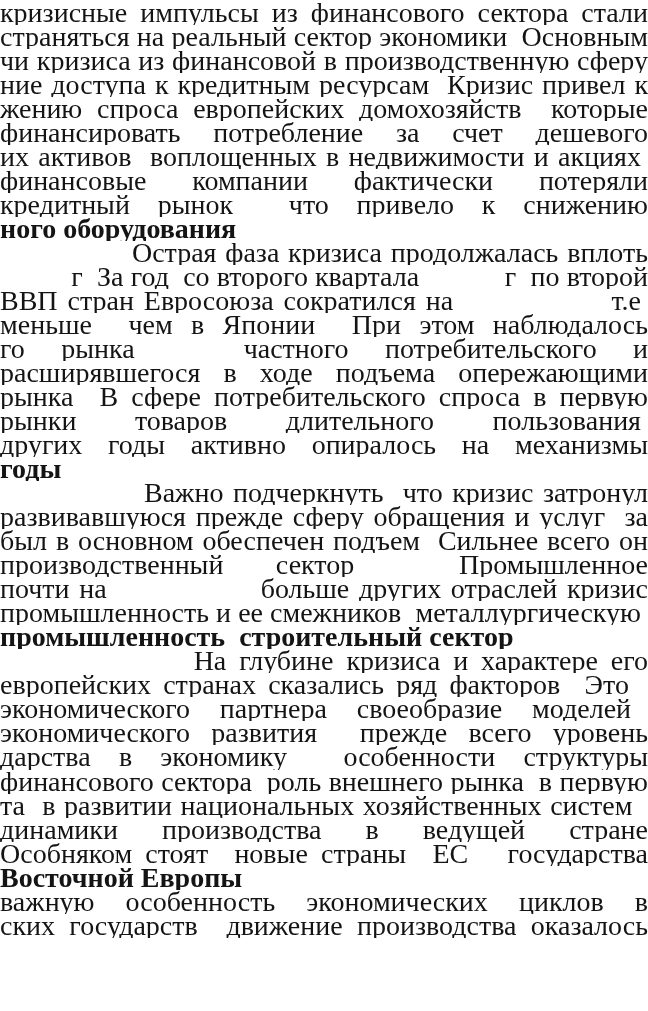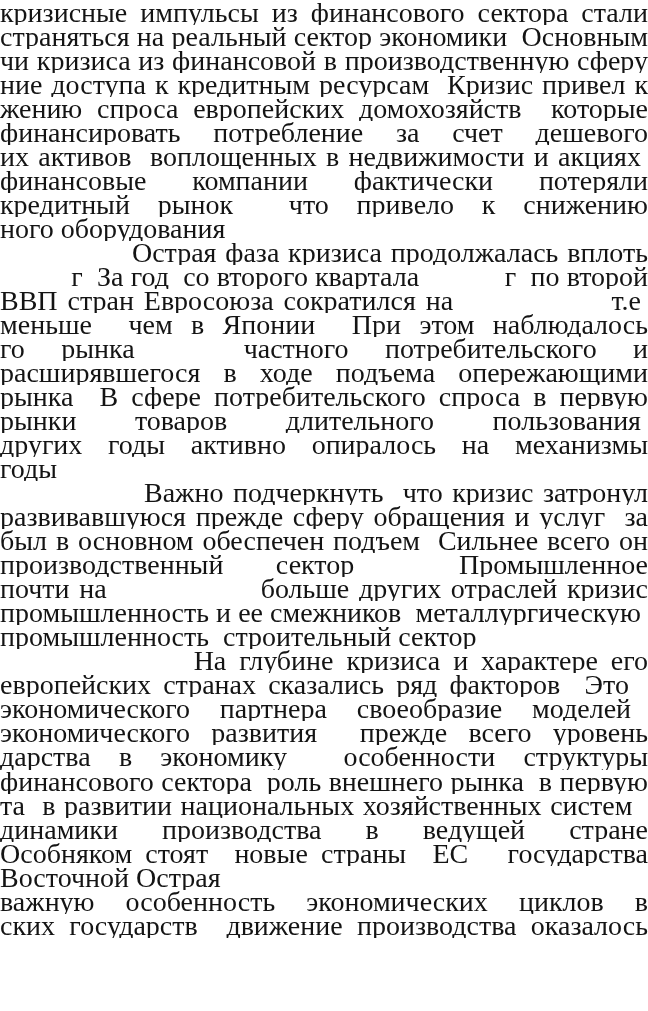--- a/index.html
+++ b/index.html
@@ -22,20 +22,21 @@
   .line {
     height: 24.02px;
     line-height: 24.02px;
     text-align: justify;
     text-align-last: justify;
     overflow: hidden;
     white-space: normal;
   }
   .line.end {
     text-align-last: left;
+    font-weight: bold;
   }
 </style>
 </head>
 <body>
 
 <div class="page">
   <div>
       <div class="line">кризисные импульсы из финансового сектора стали быстро распро</div>
       <div class="line">страняться на реальный сектор экономики&nbsp; Основным каналом переда</div>
       <div class="line">чи кризиса из финансовой в производственную сферу стало усложне</div>
@@ -65,17 +66,17 @@
       <div class="line end">промышленность&nbsp; строительный сектор</div>
       <div class="line">&nbsp;&nbsp;&nbsp;&nbsp;&nbsp;&nbsp;&nbsp;&nbsp;&nbsp;&nbsp;&nbsp;&nbsp;&nbsp;&nbsp;&nbsp;На глубине кризиса и характере его последствий в различных</div>
       <div class="line">европейских странах сказались ряд факторов&nbsp; Это&nbsp;&nbsp; значение США как</div>
       <div class="line">экономического&nbsp;&nbsp; партнера&nbsp;&nbsp; своеобразие&nbsp;&nbsp; моделей&nbsp;&nbsp; социально</div>
       <div class="line">экономического развития&nbsp; прежде всего уровень вовлеченности госу</div>
       <div class="line">дарства в экономику&nbsp; особенности структуры экономики и место в ней</div>
       <div class="line">финансового сектора&nbsp; роль внешнего рынка&nbsp; в первую очередь экспор</div>
       <div class="line">та&nbsp; в развитии национальных хозяйственных систем&nbsp;&nbsp; зависимость от</div>
       <div class="line">динамики производства в ведущей стране Евросоюза&nbsp;&nbsp;&nbsp;&nbsp;&nbsp; Германии</div>
       <div class="line">Особняком стоят&nbsp; новые страны&nbsp; ЕС&nbsp;&nbsp; государства Центральной и</div>
-      <div class="line end">Восточной Острая</div>
+      <div class="line end">Восточной Европы</div>
       <div class="line">важную особенность экономических циклов в большинстве развитии</div>
       <div class="line">ских государств&nbsp; движение производства оказалось достаточно жестко</div>
     </div>
 </div>
 
 </body></html>

